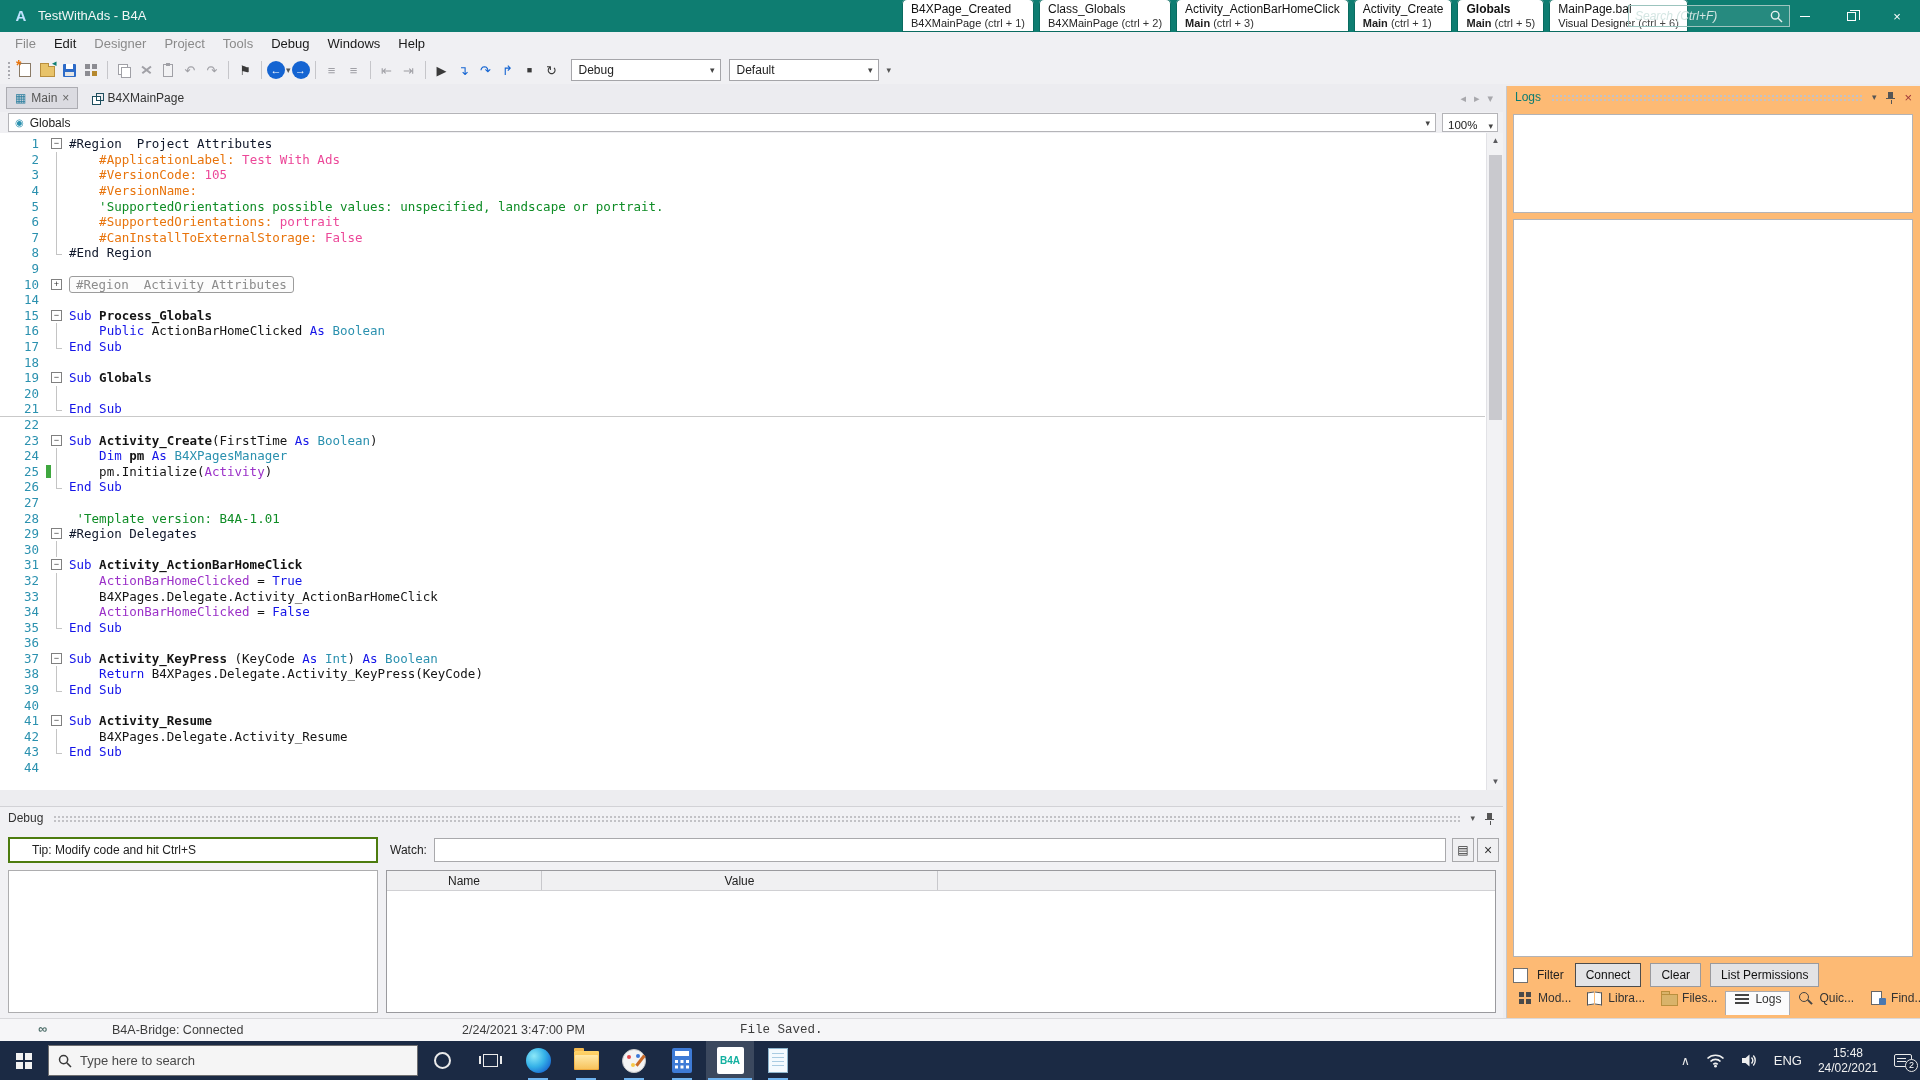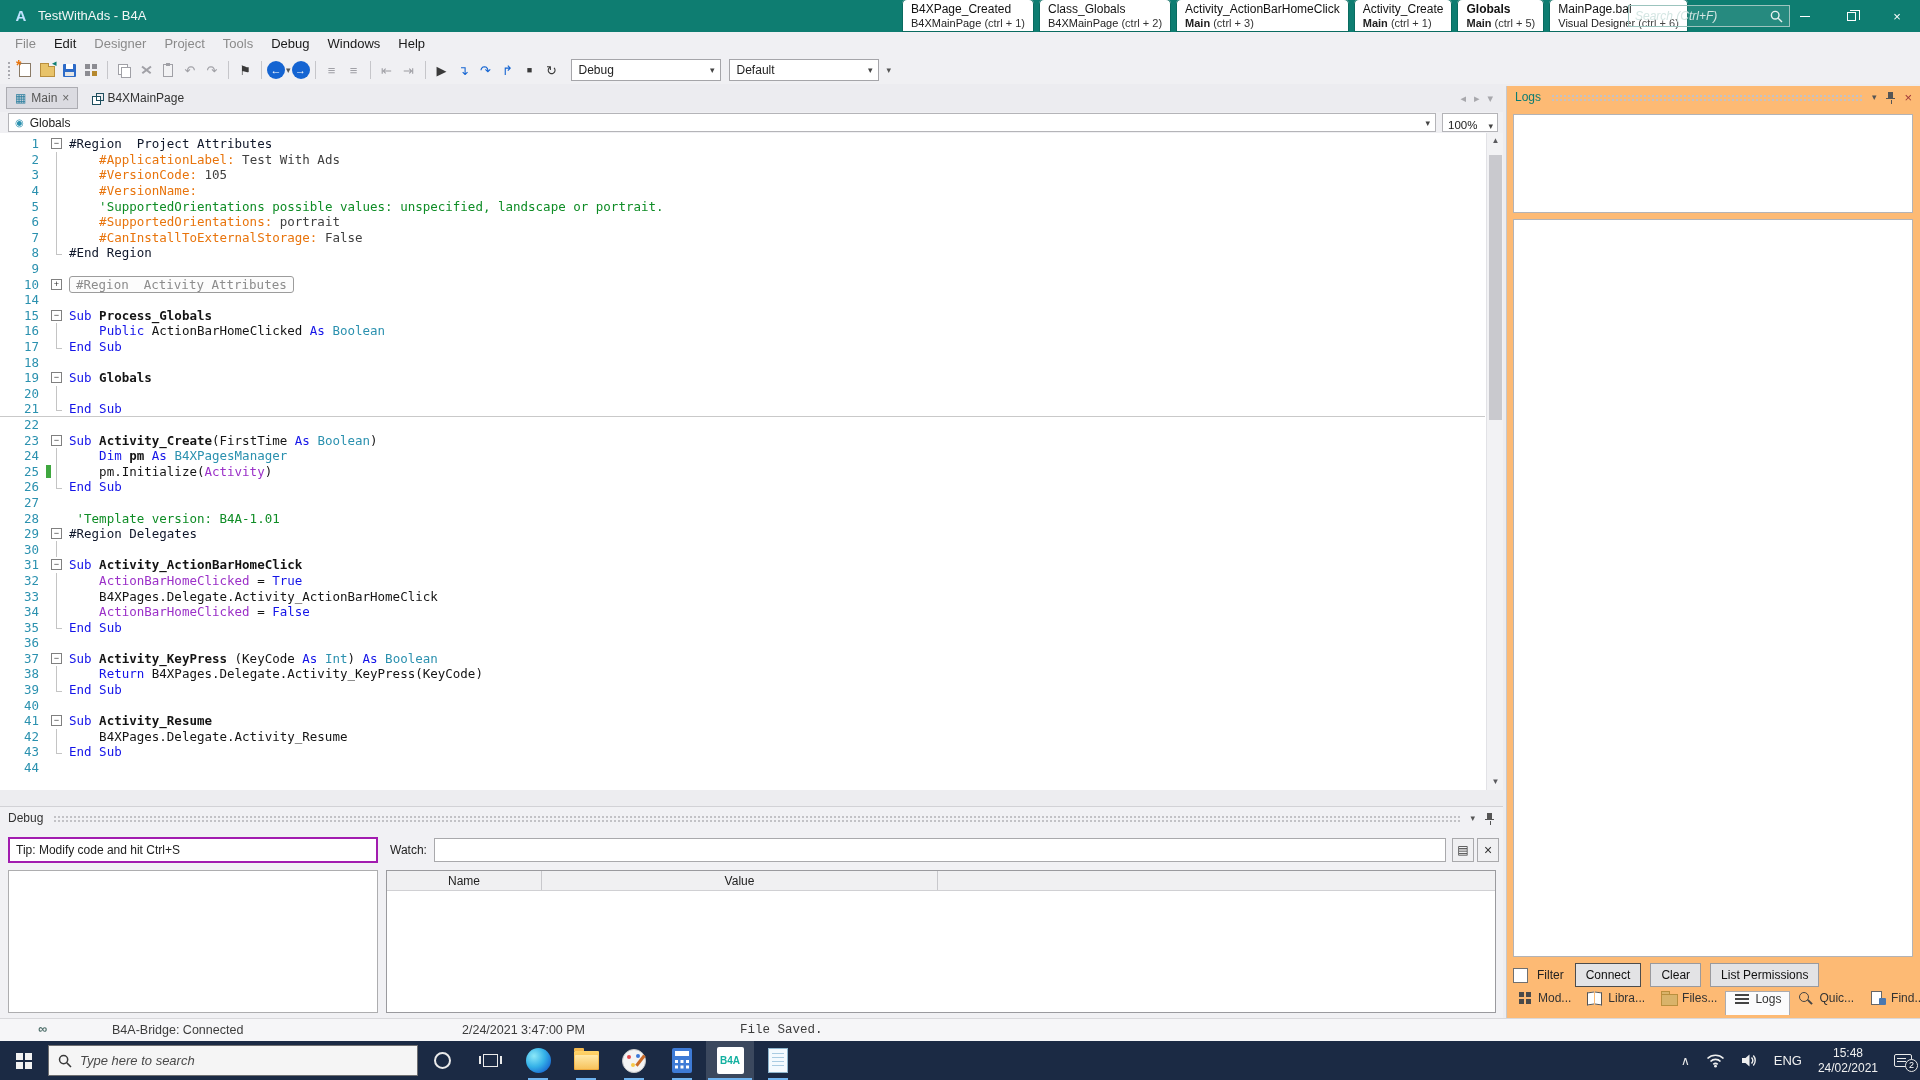--- a/index.html
+++ b/index.html
@@ -90,39 +90,39 @@
   .ln { width:46px; text-align:right; padding-right:7px; color:#2B91AF; flex:none; }
   .mark { width:5px; height:13px; flex:none; }
   .mark.on { background:#3FA73F; }
   .fold { width:16px; flex:none; position:relative; height:100%; display:flex; align-items:center; }
   .fbox { width:11px; height:11px; border:1px solid #808080; background:#fff; font-size:9px; line-height:9px; text-align:center; color:#333; font-family:"Liberation Sans",sans-serif; }
   .fold.gl::before { content:""; position:absolute; left:5px; top:0; bottom:0; width:1px; background:#C4C4C4; }
   .fold.ge::before { content:""; position:absolute; left:5px; top:0; height:9px; width:1px; background:#C4C4C4; }
   .fold.ge::after { content:""; position:absolute; left:5px; top:9px; width:6px; height:1px; background:#C4C4C4; }
   .ct { padding-left:2px; }
   .tk-kw { color:#1414E8; } .tk-typ { color:#2B91AF; } .tk-cmt { color:#0E8C25; }
-  .tk-key { color:#E8740C; } .tk-val { color:#404040; } .tk-var { color:#9B30C8; }
+  .tk-key { color:#E8740C; } .tk-val { color:#ec4899; } .tk-var { color:#9B30C8; }
   .tk-dir { color:#0f172a; } .tk-pln { color:#141414; }
   .tk-sub { color:#141414; font-weight:bold; } .tk-bold { color:#141414; font-weight:bold; }
   .rbox { display:inline-block; border:1px solid #9C9C9C; border-radius:3px; color:#8C8C8C; padding:0 6px; background:#FCFCFC; }
   #vscroll { position:absolute; right:0; top:0; width:17px; height:657px; background:#F2F2F4; border-left:1px solid #E2E2E6; }
   #vscroll .sarr { position:absolute; left:0; width:17px; height:16px; color:#5A5A5E; font-size:8px; text-align:center; line-height:16px; }
   #vscroll .up { top:0; } #vscroll .dn { bottom:0; }
   #vscroll .thumb { position:absolute; left:2px; top:22px; width:13px; height:265px; background:#C9C9CE; }
 
   
   #debugpanel { position:absolute; left:0; top:806px; width:1503px; height:212px; background:#F1F1F4; border-top:1px solid #D2D2D6; }
   .phead { display:flex; align-items:center; height:22px; padding:0 8px; }
   .phead .ptitle { font-size:12px; color:#333; }
   .dots { flex:1; height:7px; margin:0 10px; background-image:radial-gradient(#C2C2C6 1px, transparent 1.2px); background-size:4px 4px; }
   .pin { width:10px; height:13px; position:relative; background:linear-gradient(#555,#555) 4.5px 9px/1px 4px no-repeat; }
   .pin::before { content:""; position:absolute; left:2px; top:1px; width:5px; height:6px; background:#555; }
   .pin::after { content:""; position:absolute; left:0; top:7px; width:9px; height:1.5px; background:#555; }
   .hdrv { font-size:9px; color:#555; margin-right:10px; }
-  #tip-input { position:absolute; left:8px; top:30px; width:370px; height:26px; border:2px solid #a21caf; background:#fff; font-size:12px; color:#222; display:flex; align-items:center; padding:0 6px;text-align:right; }
+  #tip-input { position:absolute; left:8px; top:30px; width:370px; height:26px; border:2px solid #4d7c0f; background:#fff; font-size:12px; color:#222; display:flex; align-items:center; padding:0 22px;text-align:right; }
   #debug-leftbox { position:absolute; left:8px; top:63px; width:370px; height:143px; background:#fff; border:1px solid #ADADAF; }
   #watch-label { position:absolute; left:390px; top:36px; font-size:12px; color:#222; }
   #watch-input { position:absolute; left:434px; top:31px; width:1012px; height:24px; border:1px solid #A9A9AC; background:#fff; }
   .wbtn2 { position:absolute; top:31px; width:22px; height:24px; border:1px solid #A9A9AC; background:#F0F0F2; display:flex; align-items:center; justify-content:center; font-size:12px; color:#333; }
   #watch-eval { left:1452px; } #watch-clear { left:1477px; font-size:14px; }
   #watch-table { position:absolute; left:386px; top:63px; width:1110px; height:143px; background:#fff; border:1px solid #9A9A9E; }
   #watch-table .thr { display:flex; height:20px; background:#F0F0F2; border-bottom:1px solid #D0D0D3; }
   #watch-table .th { font-size:12px; color:#222; display:flex; align-items:center; justify-content:center; border-right:1px solid #C8C8CC; }
   .thc1 { width:155px; } .thc2 { width:396px; } .thc3 { flex:1; border-right:none !important; }
 
@@ -162,21 +162,21 @@
   .link-ico { left:38px !important; color:#50706C; font-weight:bold; top:3px !important; }
 
   
   #taskbar { position:absolute; left:0; top:1041px; width:1920px; height:39px; background:#1B2A44; display:flex; align-items:center; }
   .tb-btn { width:48px; height:39px; display:flex; align-items:center; justify-content:center; flex:none; }
   .win-logo { width:16px; height:16px; background:
      linear-gradient(#F2F2F2,#F2F2F2) 0 0/7px 7px no-repeat,
      linear-gradient(#F2F2F2,#F2F2F2) 9px 0/7px 7px no-repeat,
      linear-gradient(#F2F2F2,#F2F2F2) 0 9px/7px 7px no-repeat,
      linear-gradient(#F2F2F2,#F2F2F2) 9px 9px/7px 7px no-repeat; }
-  #tb-search { width:370px; height:31px; background:#F5F5F5; border:1px solid #6E6E70; display:flex; align-items:center; padding:0 9px; gap:8px; flex:none;font-style:italic; }
+  #tb-search { width:370px; height:31px; background:#F5F5F5; border:1px solid #6E6E70; display:flex; align-items:center; padding:0 9px; gap:8px; flex:none; }
   #tb-search .ph { font-size:13px; color:#4A4A4A; }
   .cortana-ring { width:17px; height:17px; border:2px solid #EAEAEA; border-radius:50%; }
   .taskview-ico { width:15px; height:13px; border:1.5px solid #EAEAEA; position:relative; }
   .taskview-ico::before { content:""; position:absolute; left:-5px; top:1px; width:2px; height:8px; background:#EAEAEA; }
   .taskview-ico::after { content:""; position:absolute; right:-5px; top:1px; width:2px; height:8px; background:#EAEAEA; }
   .app { width:48px; height:39px; position:relative; display:flex; align-items:center; justify-content:center; flex:none; }
   .app .runline { position:absolute; bottom:0; left:14px; width:20px; height:2px; background:#6FB3EF; }
   .app.active { background:rgba(255,255,255,0.14); }
   .app.active .runline { left:2px; width:44px; }
   .ai-edge-icon { width:25px; height:25px; border-radius:50%; background:radial-gradient(circle at 32% 32%, #8CE8F8, #35B2E8 45%, #1B6FD4 78%, #174FA8); }

